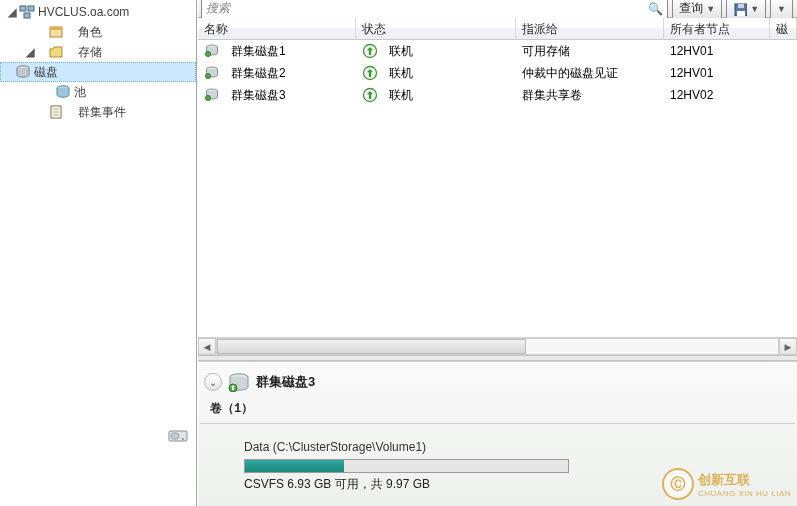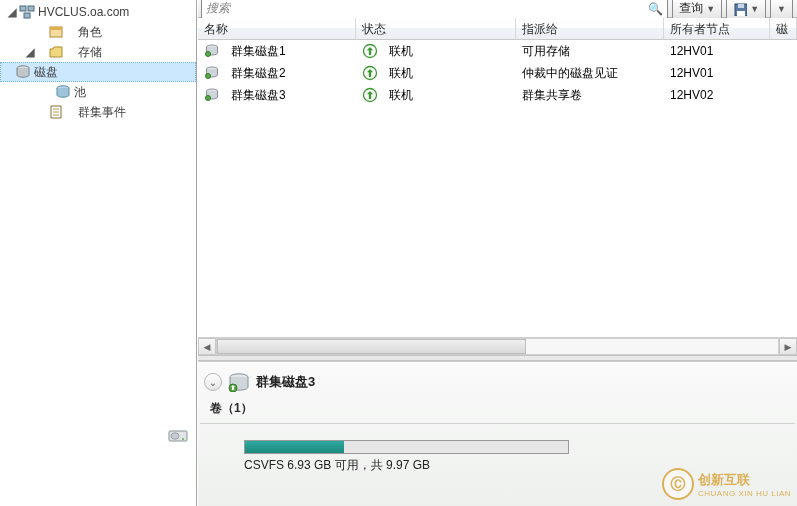--- a/index.html
+++ b/index.html
@@ -47,21 +47,21 @@
   .hscroll .track { flex:1; border:1px solid #d0d0d0; background:#f7f7f7; position:relative; }
   .hscroll .thumb { position:absolute; left:0; top:0; bottom:0; width:55%; background:linear-gradient(#f0f0f0,#d8d8d8); border:1px solid #bcbcbc; }
   .hscroll .arr { width:18px; background:linear-gradient(#f7f7f7,#e5e5e5); border:1px solid #c8c8c8; display:flex; align-items:center; justify-content:center; color:#666; font-size:9px; }
 
   
   .splitter { height: 6px; background:#e9e9e9; border-top:1px solid #c3c3c3; border-bottom:1px solid #c3c3c3; }
   .detail { flex: 0 0 145px; background: linear-gradient(#f9faf9,#eef0ee); border-top:1px solid #d0d0d0; padding: 4px 0 0 0; }
   .detail-head { display:flex; align-items:center; gap:6px; padding: 0 6px; height:32px; }
   .collapse-btn { width:18px; height:18px; border:1px solid #b8b8b8; border-radius:9px; background:linear-gradient(#fff,#e5e5e5); display:flex; align-items:center; justify-content:center; color:#666; font-size:10px; }
   .detail-title { font-weight: bold; font-size: 13px; color:#222; }
-  .vol-head { padding: 2px 0 6px 10px; font-weight:bold; color:#2a2a2a; border-bottom:1px solid #d0d0d0; margin: 0 2px; }
+  .vol-head { padding: 2px 0 6px 10px; font-weight:bold; color:#2a2a2a; border-bottom:1px solid #d0d0d0; margin: 0 2px; font-family: Liberation Mono, monospace; }
   .vol-body { padding: 14px 0 0 46px; color:#222; line-height:1.6; }
   .vol-path { font-family: "Segoe UI", Tahoma, sans-serif; color:#333; }
   .bar { width: 325px; height: 14px; background:#e6e6e6; border:1px solid #9a9a9a; position:relative; margin:2px 0; }
   .bar .fill { position:absolute; left:0; top:0; bottom:0; width:30%; background:linear-gradient(#2fa8a0,#1c8a7e); }
   .drive-icon { position:absolute; left:-30px; top:3px; }
 
   
   .watermark { position:absolute; right:6px; bottom:6px; opacity:.8; display:flex; align-items:center; gap:4px; }
   .watermark .circ { width:32px; height:32px; border:2px solid #d8a030; border-radius:50%; display:flex; align-items:center; justify-content:center; color:#d8a030; font-size:15px; font-weight:bold; background:rgba(255,255,255,.6); }
   .watermark .txt { font-size:13px; font-weight:bold; color:#d8a030; }
@@ -324,20 +324,21 @@
           </span>
         <span class="detail-title">群集磁盘3</span>
       </div>
       <div class="vol-head">卷（1）</div>
       <div class="vol-body" style="position:relative;">
         <span class="drive-icon">
             <svg width="20" height="18">
               <use href="#i-drive"></use>
             </svg>
           </span>
+        <div class="vol-path">Data (C:\ClusterStorage\Volume1)</div>
         <div class="bar">
           <div class="fill" id="barfill" style="width: 30.5%;"></div>
         </div>
         <div>CSVFS 6.93 GB 可用，共 9.97 GB</div>
       </div>
     </div>
 
   </div>
 </div>
 

